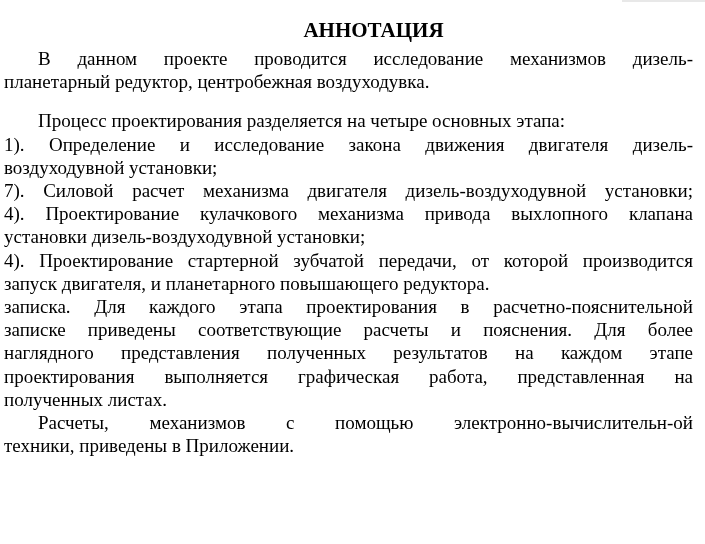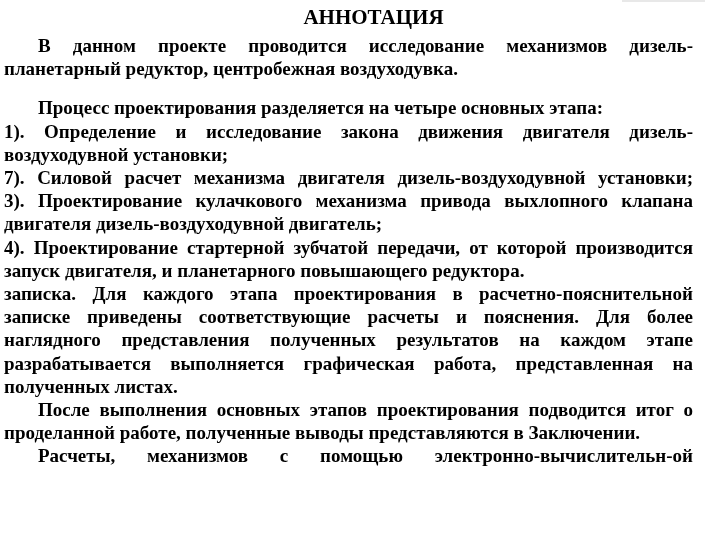--- a/index.html
+++ b/index.html
@@ -5,21 +5,21 @@
   html, body {
     margin: 0;
     padding: 0;
     background: #ffffff;
   }
   .page {
     position: relative;
     box-sizing: border-box;
     width: 705px;
     height: 472px;
-    padding: 5px 12px 0 4px;
+    padding: 18px 12px 0 4px;
     background: #ffffff;
     color: #000000;
     font-family: "Liberation Serif", "DejaVu Serif", serif;
     font-size: 19px;
     line-height: 23.2px;
     overflow: hidden;
   }
   .scan-artifact {
     position: absolute;
     top: 0;
@@ -35,21 +35,20 @@
     line-height: 25px;
     text-align: center;
     text-indent: 50px; 
   }
   .para { margin: 0; }
   
   .ln {
     text-align: justify;
     text-align-last: justify;
     word-spacing: normal;
-    font-weight: bold;
   }
   .ln.last {
     text-align-last: left; 
   }
   .ln.ind {
     text-indent: 34px; 
   }
   .blank-line {
     height: 16px;
   }
@@ -77,40 +76,36 @@
   <div class="para">
     <div class="ln">1). Определение и исследование закона движения двигателя дизель-</div>
     <div class="ln last">воздуходувной установки;</div>
   </div>
 
   <div class="para">
     <div class="ln">7). Силовой расчет механизма двигателя дизель-воздуходувной установки;</div>
   </div>
 
   <div class="para">
-    <div class="ln">3). Проектирование кулачкового механизма привода выхлопного клапана</div>
-    <div class="ln last">двигателя дизель-воздуходувной двигатель;</div>
+    <div class="ln">4). Проектирование кулачкового механизма привода выхлопного клапана</div>
+    <div class="ln last">установки дизель-воздуходувной установки;</div>
   </div>
 
   <div class="para">
     <div class="ln">4). Проектирование стартерной зубчатой передачи, от которой производится</div>
     <div class="ln last">запуск двигателя, и планетарного повышающего редуктора.</div>
   </div>
 
   <div class="para">
     <div class="ln">записка. Для каждого этапа проектирования в расчетно-пояснительной</div>
     <div class="ln">записке приведены соответствующие расчеты и пояснения. Для более</div>
     <div class="ln">наглядного представления полученных результатов на каждом этапе</div>
-    <div class="ln">разрабатывается выполняется графическая работа, представленная на</div>
+    <div class="ln">проектирования выполняется графическая работа, представленная на</div>
     <div class="ln last">полученных листах.</div>
   </div>
 
-  <div class="para">
-    <div class="ln ind">После выполнения основных этапов проектирования подводится итог о</div>
-    <div class="ln last">проделанной работе, полученные выводы представляются в Заключении.</div>
-  </div>
 
   <div class="para">
     <div class="ln ind">Расчеты, механизмов с помощью электронно-вычислительн-ой</div>
     <div class="ln last">техники, приведены в Приложении.</div>
   </div>
 
 </div>
 
 </body></html>

